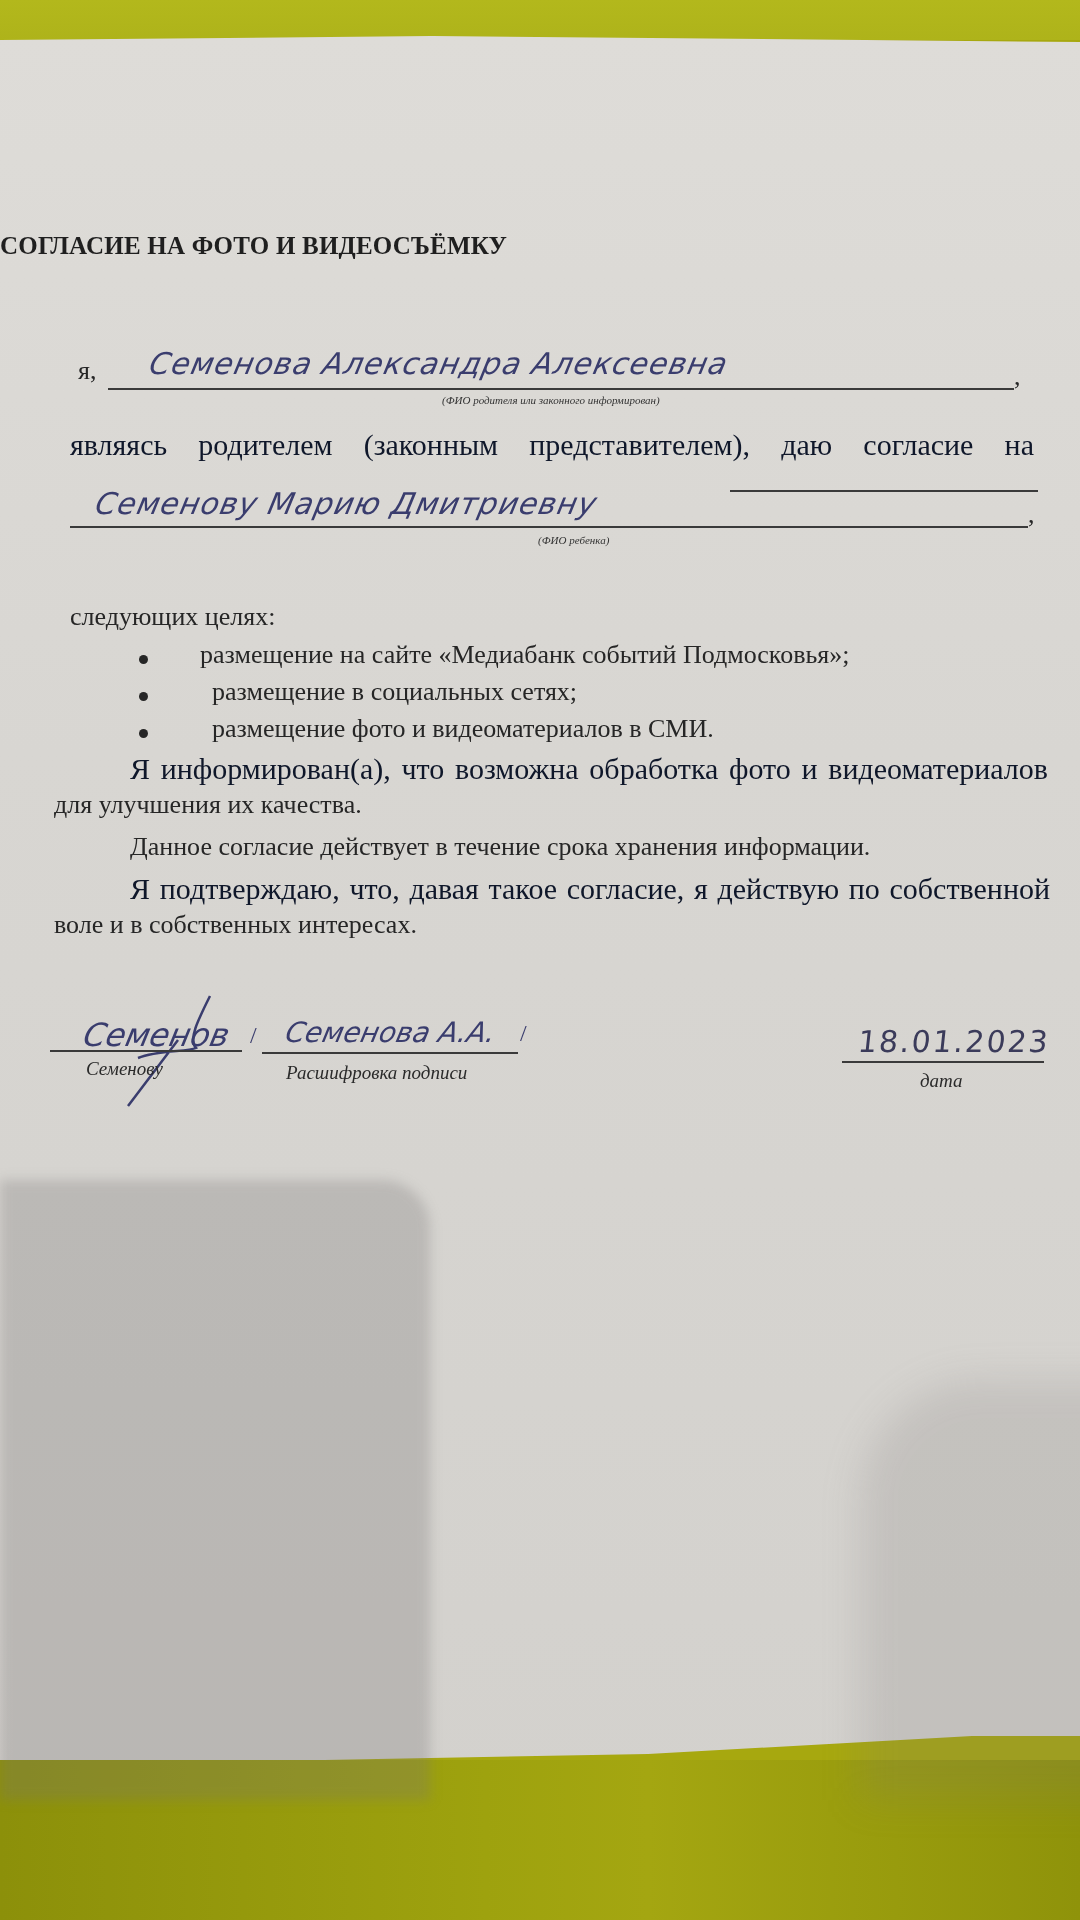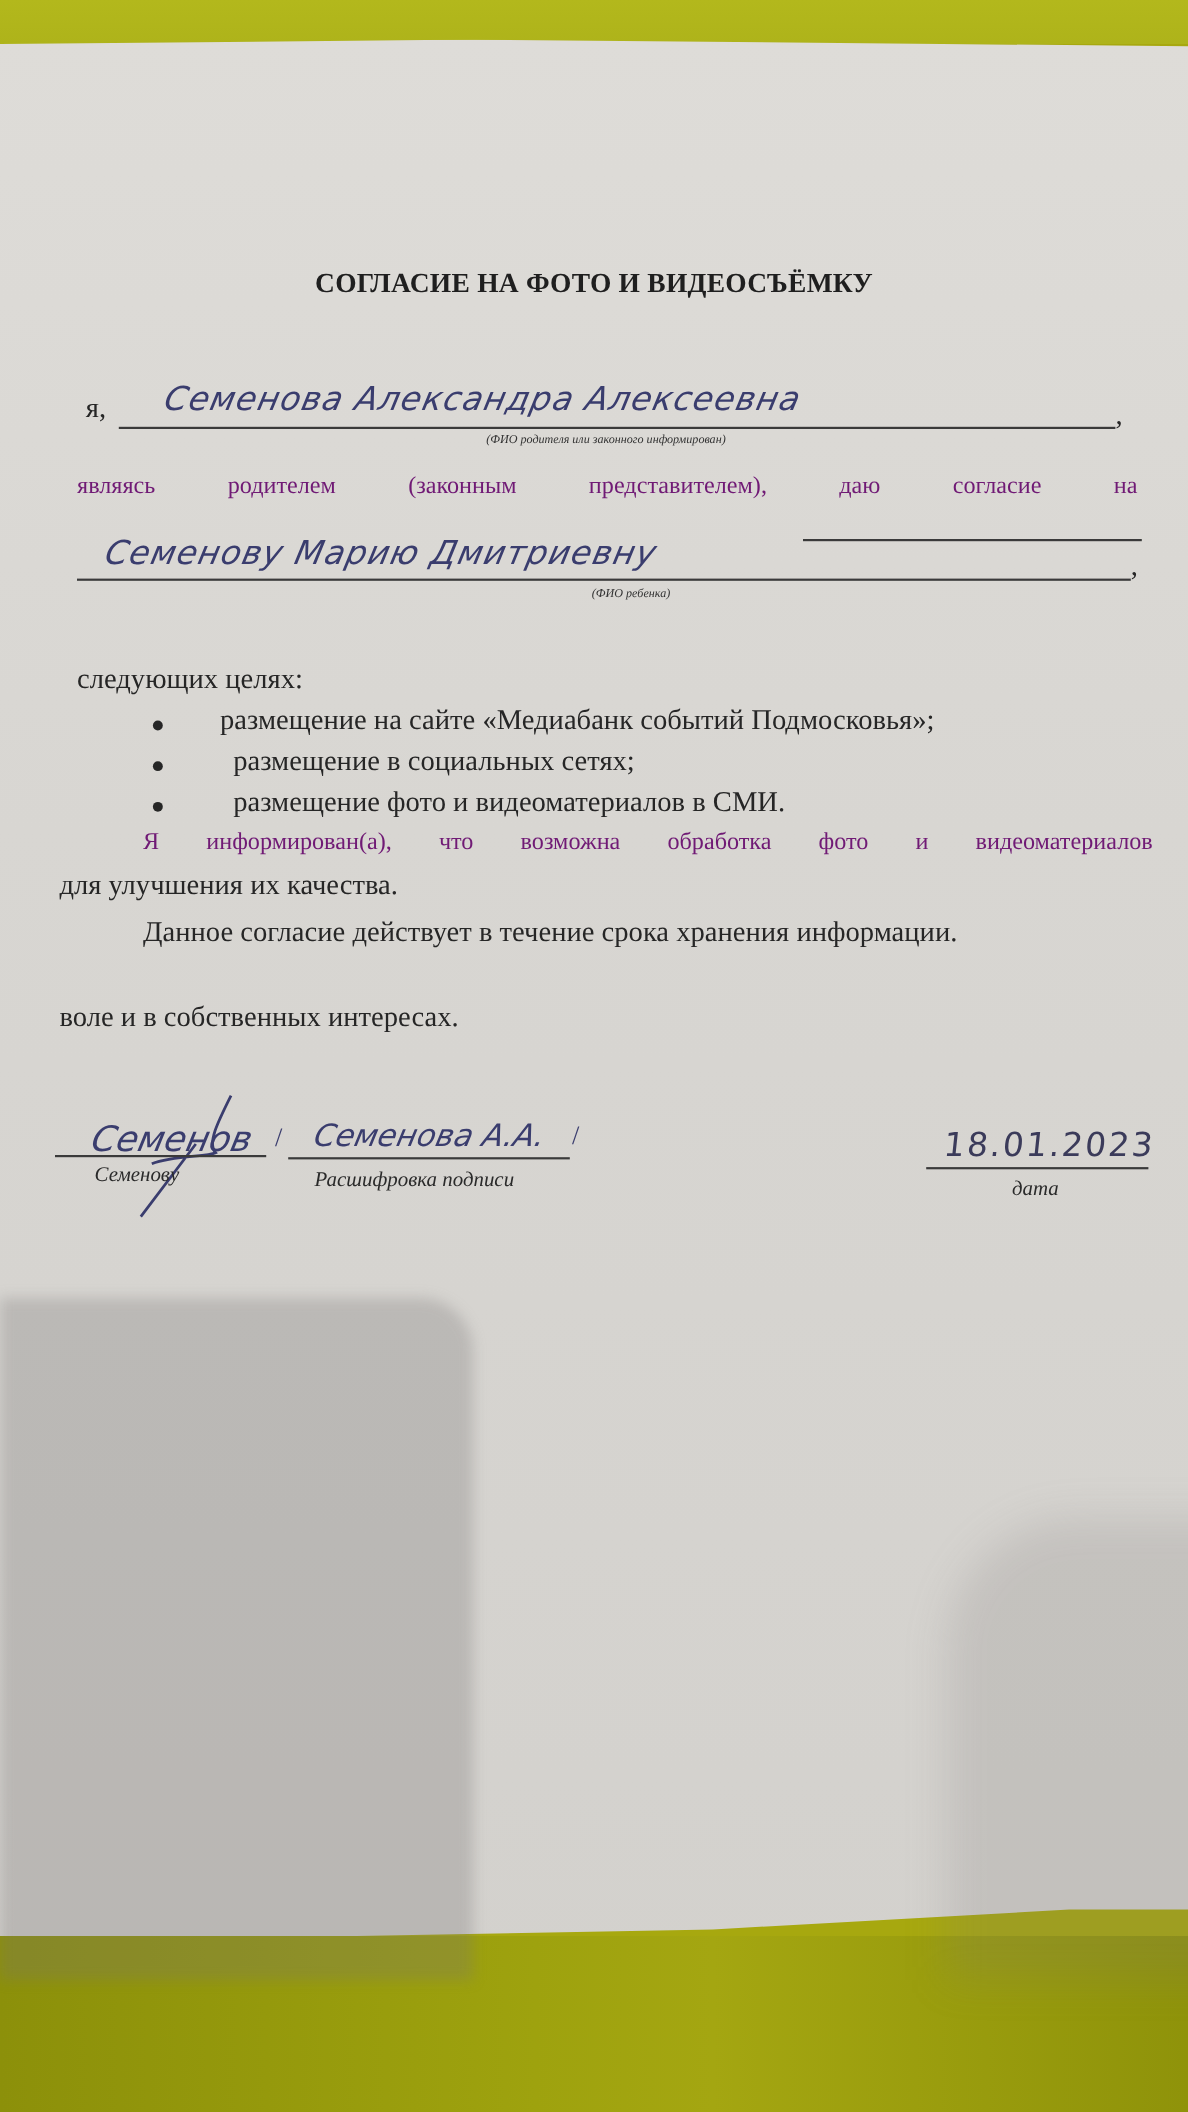--- a/index.html
+++ b/index.html
@@ -29,30 +29,30 @@
     filter: blur(6px);
   }
   .shadow-right {
     position: absolute; left: 860px; top: 1380px; width: 260px; height: 420px;
     background: rgba(120,115,115,0.18);
     border-top-left-radius: 120px;
     filter: blur(18px);
   }
   .doc { position: absolute; left: 0; top: 0; width: 1080px; height: 1920px; }
   .title {
-    position: absolute; left: 0; width: 1080px; top: 244px; text-align: center;
+    position: absolute; left: 0; width: 1080px; top: 232px; 
     font-weight: bold; font-size: 25px; letter-spacing: 0.2px; color: #1f1f1f;
   }
   .line {
     position: absolute; height: 0; border-top: 2px solid #3a3a3a;
   }
   .txt { position: absolute; font-size: 26px; white-space: nowrap; color: #262626; }
   .justify {
-    position: absolute; font-size: 22px; text-align: justify; text-align-last: justify;
-    color: #701a75;
+    position: absolute; font-size: 30px; text-align: justify; text-align-last: justify;
+    color: #0f172a;
   }
   .cap { position: absolute; font-style: italic; font-size: 11px; color: #333; white-space: nowrap; }
   .cap-lg { position: absolute; font-style: italic; font-size: 19px; color: #2a2a2a; white-space: nowrap; }
   .hand {
     position: absolute; font-family: "DejaVu Sans", sans-serif; font-style: italic;
     color: #3a3d6e; white-space: nowrap; transform: skewX(-12deg);
   }
   .bullet {
     position: absolute; width: 9px; height: 9px; border-radius: 50%; background: #262626;
   }
@@ -91,20 +91,21 @@
     <div class="txt" style="left:200px; top:640px;">размещение на сайте «Медиабанк событий Подмосковья»;</div>
     <div class="bullet" style="left:139px; top:692px;"></div>
     <div class="txt" style="left:212px; top:677px;">размещение в социальных сетях;</div>
     <div class="bullet" style="left:139px; top:729px;"></div>
     <div class="txt" style="left:212px; top:714px;">размещение фото и видеоматериалов в СМИ.</div>
   </div>
 
   <div class="justify" style="left:130px; top:752px; width:918px;">Я информирован(а), что возможна обработка фото и видеоматериалов</div>
   <div class="txt" style="left:54px; top:790px;">для улучшения их качества.</div>
   <div class="txt" style="left:130px; top:832px;">Данное согласие действует в течение срока хранения информации.</div>
+  <div class="justify" style="left:130px; top:872px; width:920px;">Я подтверждаю, что, давая такое согласие, я действую по собственной</div>
   <div class="txt" style="left:54px; top:910px;">воле и в собственных интересах.</div>
 
   <div>
     <div class="hand" style="left:84px; top:1016px; font-size:32px;">Семенов</div>
     <svg style="position:absolute; left:118px; top:990px;" width="110" height="120">
       <path d="M92 6 C 80 30, 70 50, 78 58 C 70 62, 40 60, 20 68 M 60 50 L 10 116" stroke="#3a3d6e" stroke-width="2.5" fill="none"></path>
     </svg>
     <div class="line" style="left:50px; top:1050px; width:192px;"></div>
     <div class="cap-lg" style="left:86px; top:1058px;">Семенову</div>
 

